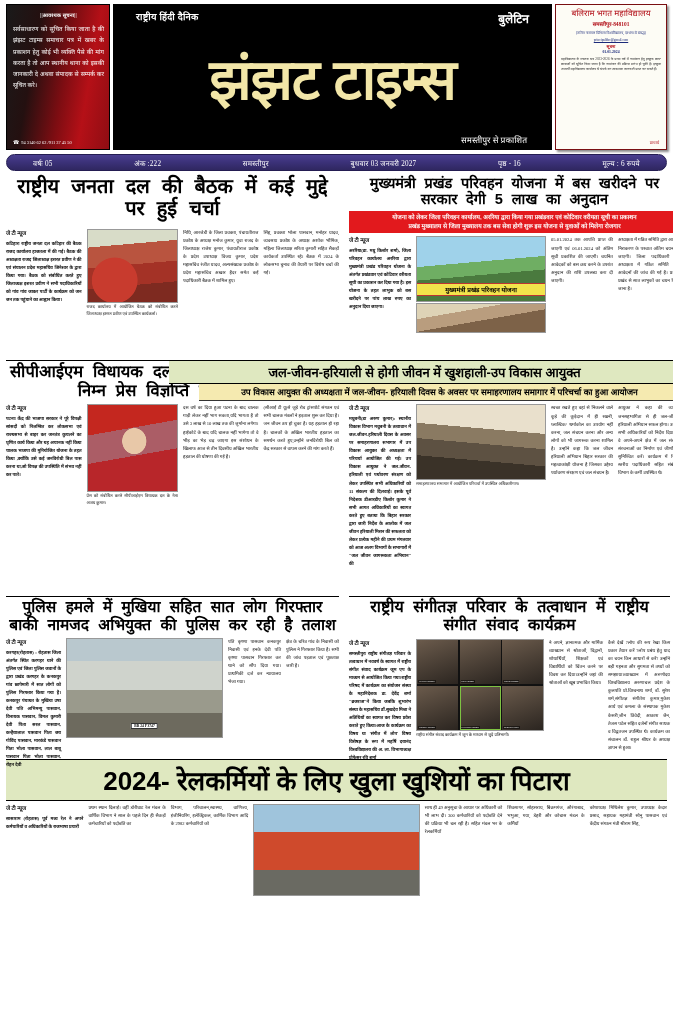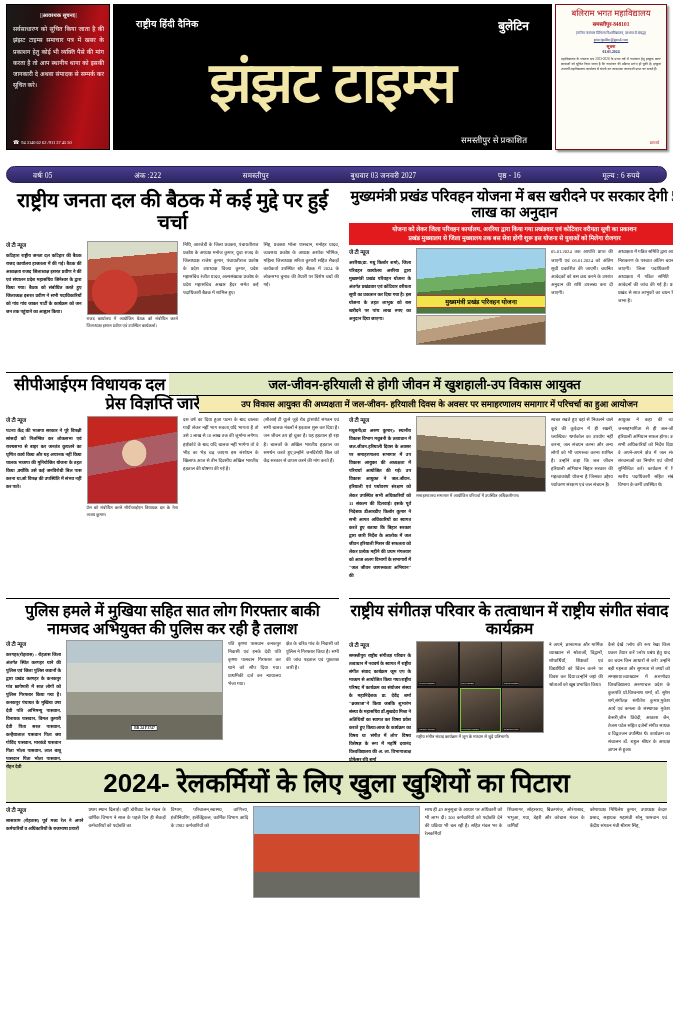--- a/index.html
+++ b/index.html
@@ -23,21 +23,21 @@
     border: 1px solid #000;
   }
   .notice-title { font-size: 5.2px; text-align: center; letter-spacing: .2px; margin-bottom: 5px; font-weight: bold; }
   .notice-body { font-size: 6.1px; line-height: 1.85; text-align: justify; flex: 1; }
   .notice-phone { font-size: 4.4px; margin-top: 3px; display:flex; align-items:center; gap:2px; }
   .phone-glyph { font-size: 5px; }
 
   .logo-box {
     flex: 1; background: #000; position: relative;
     border: 1px solid #000; overflow: hidden;
-    padding: 12px 10px 4px 10px;
+    padding: 5px 10px 4px 10px;
     display: flex; flex-direction: column;
   }
   .logo-top { display:flex; justify-content:space-between; align-items:flex-start; padding: 0 12px; }
   .logo-kicker { color:#fff; font-size: 9.5px; font-weight: bold; letter-spacing:.3px; }
   .logo-bulletin { color:#fff; font-size: 12px; font-weight: bold; }
   .logo-main {
     color: #f2e6a8; font-size: 56px; font-weight: bold;
     text-align: center; line-height: .95; letter-spacing: -1px;
     margin-top: -4px; flex:1; display:flex; align-items:center; justify-content:center;
     font-family: "Liberation Sans", sans-serif;
@@ -55,34 +55,34 @@
   .ad-place { color:#b3121b; font-size:5.4px; font-weight:bold; margin-top:1px;}
   .ad-affil { color:#1b2a7a; font-size:3.5px; text-align:center; margin-top:3px; line-height:1.4;}
   .ad-email { color:#1b2a7a; font-size:3.4px; text-decoration: underline; margin-top:2px;}
   .ad-word { color:#b3121b; font-size:4.2px; font-weight:bold; margin-top:2px;}
   .ad-date { color:#1b2a7a; font-size:3.8px; font-weight:bold; margin-top:1px;}
   .ad-body { color:#333; font-size:3.3px; text-align:justify; line-height:1.55; margin-top:3px; padding:0 2px;}
   .ad-sign { color:#b3121b; font-size:4px; align-self:flex-end; margin-top:auto; padding-right:4px;}
 
   
   .infobar {
-    margin-top: 16px; height: 17px;
+    margin-top: 4px; height: 17px;
     background: linear-gradient(180deg,#4a3f8f 0%,#3b3178 50%,#2f2760 100%);
     border-radius: 9px; color: #fff;
     display: flex; align-items: center; justify-content: space-between;
     padding: 0 26px; font-size: 7.2px; letter-spacing: .2px;
     border: 1px solid #241d52;
   }
 
   
   .sep-v { width:1px; background:#000; }
   .rule { border-top: 1.4px solid #000; }
 
   .headline {
-    font-family: Liberation Serif, serif;
+    font-family: Liberation Mono, monospace;
     font-weight: bold; text-align: center; color:#000; line-height:1.12;
   }
 
   .subhead-yellow {
     background:#f5eab0; border-top:1px solid #333; border-bottom:1px solid #333;
     font-size: 8px; font-weight:bold; text-align:center; padding:2px 3px; color:#000;
     font-family:"Liberation Sans",sans-serif;
   }
   .subhead-red {
     background:#e2191d; color:#fff; font-size:6px; font-weight:bold;
@@ -258,21 +258,21 @@
         <div style="width:130px; display:flex; flex-direction:column;">
           <div class="photo ph-meeting" style="height:76px;"></div>
           <div class="cap">समाहरणालय सभागार में आयोजित परिचर्चा में उपस्थित अधिकारीगण।</div>
         </div>
         <div class="col" style="width:62px;">स्वच्छ रखते हुए वहां से निकलने वाले कूड़े की कूड़ेदान में ही रखनी, प्लास्टिक/ थर्माकोल का उपयोग नहीं करना, जल संचयन करना और अन्य लोगों को भी जागरूक करना शामिल है। उन्होंने कहा कि जल जीवन हरियाली अभियान बिहार सरकार की महत्वाकांक्षी योजना है जिसका उद्देश्य पर्यावरण संरक्षण एवं जल संचयन है।</div>
         <div class="col" style="width:62px;">आयुक्त ने कहा की व्यापक जनसहभागिता से ही जल-जीवन-हरियाली अभियान सफल होगा। उन्होंने सभी अधिकारियों को निर्देश दिया कि वे अपने-अपने क्षेत्र में जल संचयन संरचनाओं का निर्माण एवं जीर्णोद्धार सुनिश्चित करें। कार्यक्रम में जिला स्तरीय पदाधिकारी सहित संबंधित विभाग के कर्मी उपस्थित थे।</div>
       </div>
     </div>
   </div>
 
-  <div style="display:flex; gap:5px; margin-top:8px;">
+  <div style="display:flex; gap:5px; margin-top:18px;">
 
     <div style="width:333px;">
       <div class="rule" style="margin-bottom:2px;"></div>
       <div class="headline" style="font-size:15.5px; padding:1px 0 3px;">पुलिस हमले में मुखिया सहित सात लोग गिरफ्तार बाकी नामजद अभियुक्त की पुलिस कर रही है तलाश</div>
       <div class="cols" style="height:118px;">
         <div class="col" style="width:56px;">
           <div class="byline">जे टी न्यूज</div>
           <p class="lead">करगहर(रोहतास) : रोहतास जिला अंतर्गत स्थित करगहर थाने की पुलिस एवं जिला पुलिस जवानों के द्वारा प्रखंड करगहर के कनकपुर गांव छापेमारी में सात लोगों को पुलिस गिरफ्तार किया गया है। कनकपुर पंचायत के मुखिया उषा देवी पति अभिमन्यु पासवान, विनायक पासवान, विमल कुमारी देवी पिता सरल पासवान, कन्हैयालाल पासवान पिता जय गोविंद पासवान, मारकंडे पासवान पिता भोला पासवान, लाल बाबू पासवान पिता भोला पासवान, रोहन देवी</p>
         </div>
         <div style="width:160px; display:flex; flex-direction:column;">

